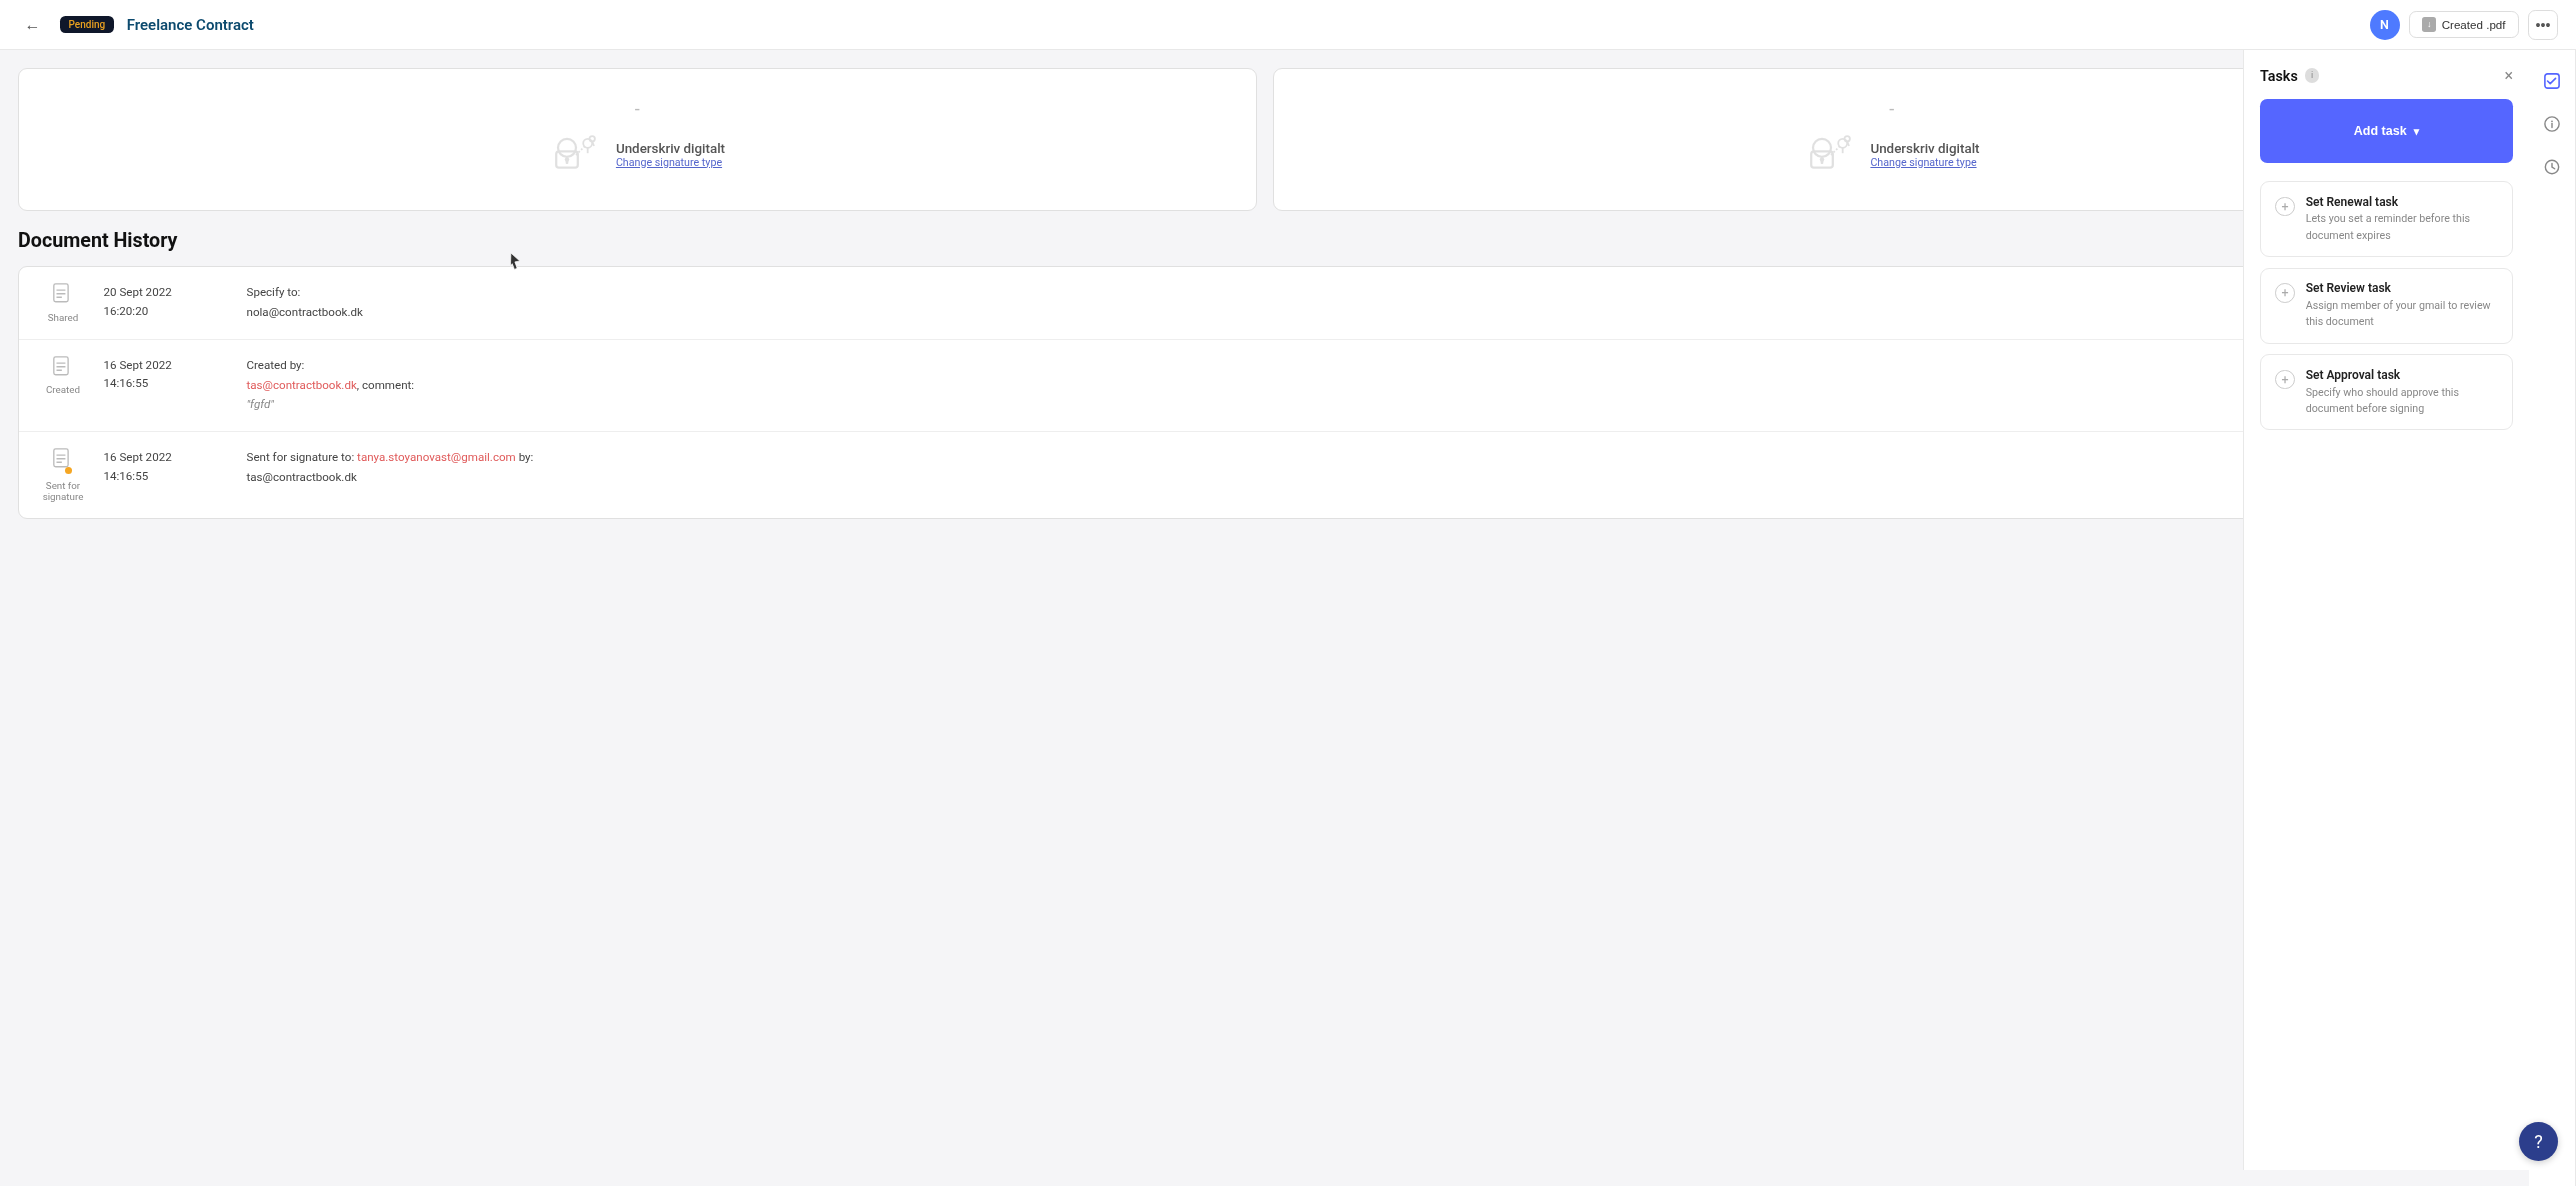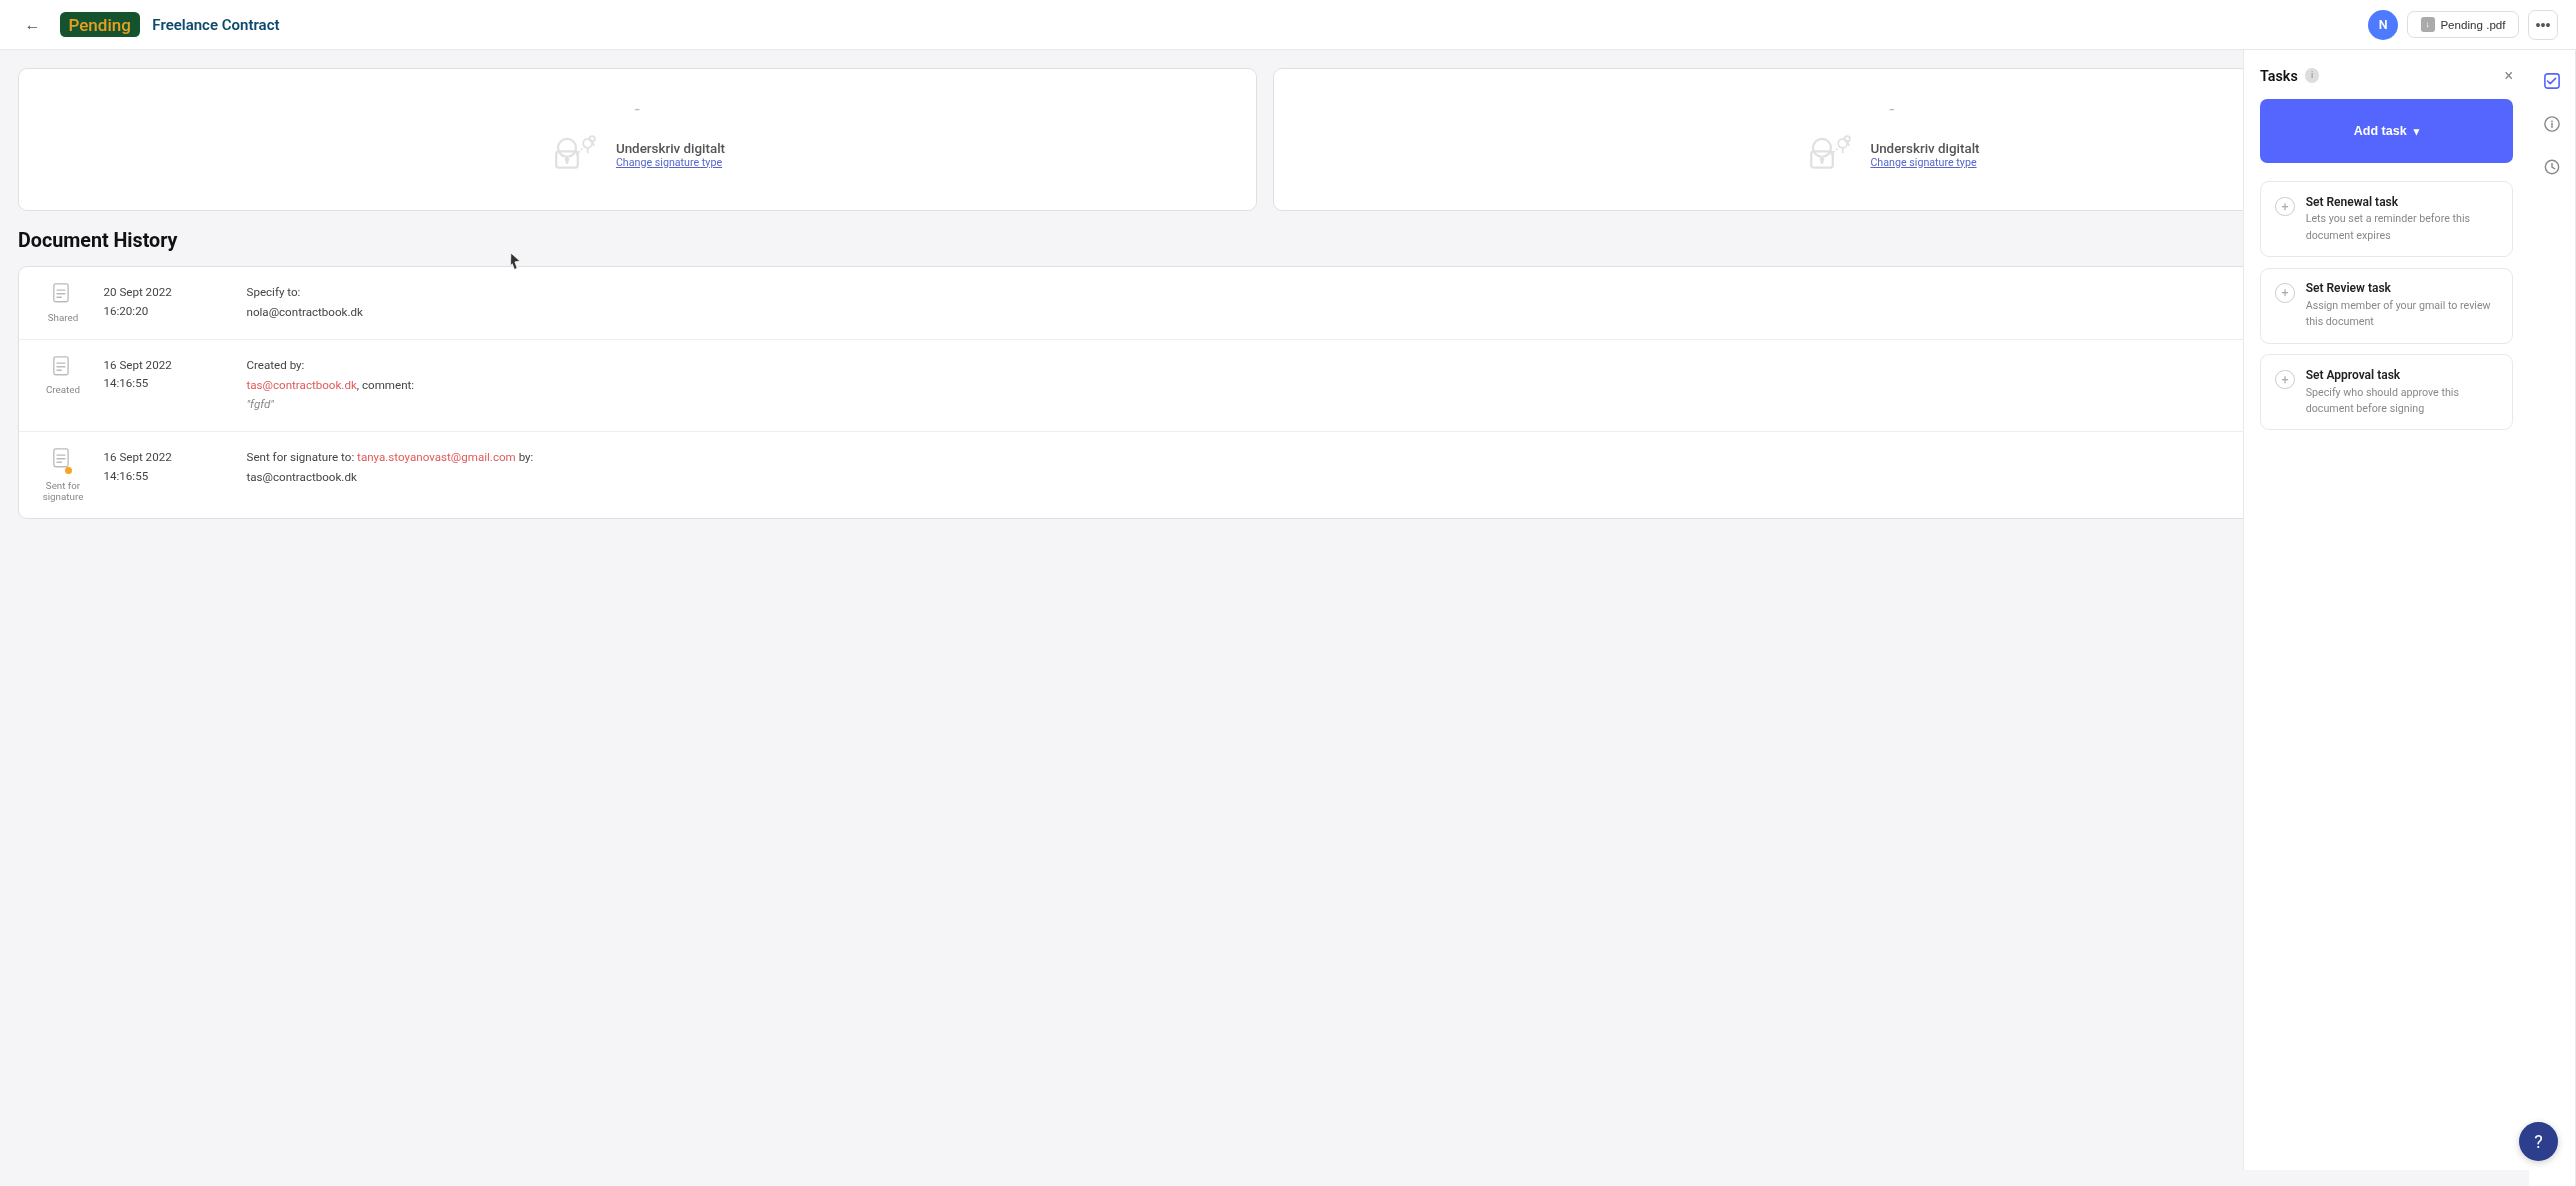--- a/index.html
+++ b/index.html
@@ -24,25 +24,25 @@
       gap: 12.5px;
     }
     .back-btn {
       width: 29px; height: 29px;
       display: flex; align-items: center; justify-content: center;
       cursor: pointer;
       color: #555;
       font-size: 16px;
     }
     .pending-badge {
-      background: #14532d;
+      background: #0f172a;
       color: #e8a020;
       border-radius: 5.4px;
       padding: 2.7px 9px;
-      font-size: 17px;
+      font-size: 10px;
       font-weight: 500;
     }
     .doc-title {
       font-size: 15px;
       font-weight: 600;
       color: #0c4a6e;
       flex: 1;
     }
     .topbar-right {
       display: flex; align-items: center; gap: 9px;
@@ -372,21 +372,21 @@
 <body>
 
 <div class="topbar">
   <div class="back-btn">←</div>
   <span class="pending-badge">Pending</span>
   <span class="doc-title">Freelance Contract</span>
   <div class="topbar-right">
     <div class="avatar">N</div>
     <button class="download-btn">
       <span class="dl-icon">↓</span>
-      <span>Pending .pdf</span>
+      <span>Created .pdf</span>
     </button>
     <button class="more-btn">•••</button>
   </div>
 </div>
 
 <div class="layout">
 
   <div class="main-content">
 
     <div class="doc-panels">

